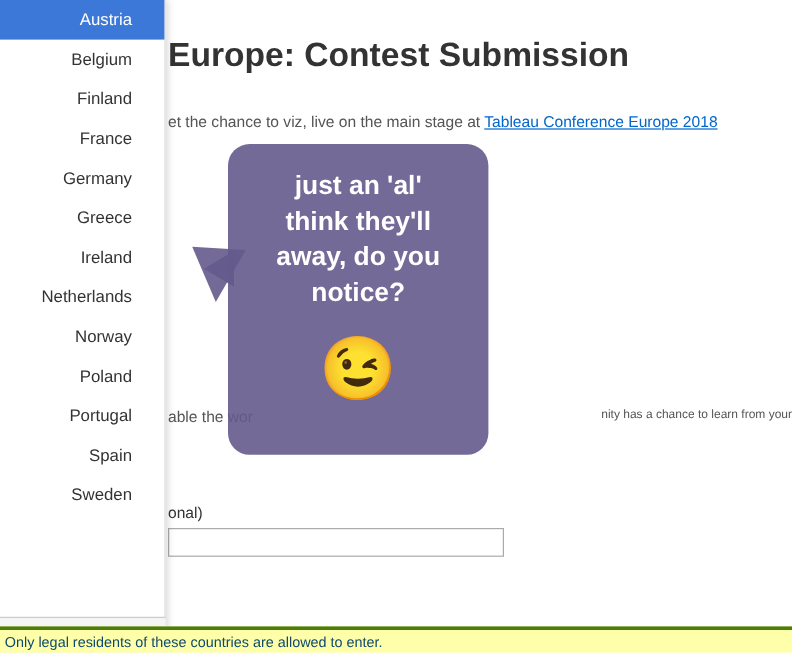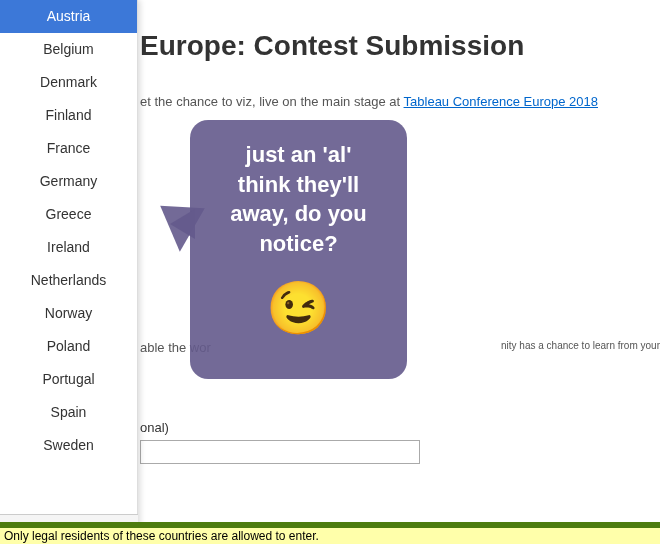--- a/index.html
+++ b/index.html
@@ -141,21 +141,21 @@
 
     .dropdown-item {
       display: block;
       width: 100%;
       padding: 6px 27px;
       font-size: 14px;
       color: #333;
       cursor: pointer;
       border: none;
       background: none;
-      text-align: center;
+      text-align: right;
       line-height: 1.5;
     }
     .dropdown-item.selected {
       background: #3c78d8;
       color: #fff;
     }
 
     
     .select-button-row {
       position: absolute;
@@ -187,23 +187,23 @@
     }
 
     
     .warning-bar {
       position: absolute;
       bottom: 0;
       left: 0;
       right: 0;
       height: 22px;
       background: #ffffaa;
-      border-top: 6px solid #4d7c0f;
+      border-top: 3px solid #4d7c0f;
       font-size: 12px;
-      color: #000000;
+      color: #0c4a6e;
       display: flex;
       align-items: center;
       padding: 0 4px;
       z-index: 20;
     }
   </style>
 </head>
 <body>
 
 <div class="page-bg"></div>
@@ -229,21 +229,20 @@
   <div>think they'll</div>
   <div>away, do you</div>
   <div>notice?</div>
   <div class="emoji-box">😉</div>
 </div>
 
 <div class="dropdown-container">
   <div id="dropdown-items-container">
       <button class="dropdown-item selected">Austria</button>
       <button class="dropdown-item">Belgium</button>
-      <button class="dropdown-item">Denmark</button>
       <button class="dropdown-item">Finland</button>
       <button class="dropdown-item">France</button>
       <button class="dropdown-item">Germany</button>
       <button class="dropdown-item">Greece</button>
       <button class="dropdown-item">Ireland</button>
       <button class="dropdown-item">Netherlands</button>
       <button class="dropdown-item">Norway</button>
       <button class="dropdown-item">Poland</button>
       <button class="dropdown-item">Portugal</button>
       <button class="dropdown-item">Spain</button>

